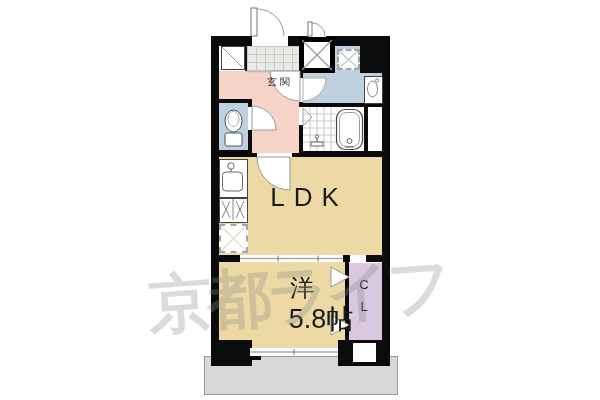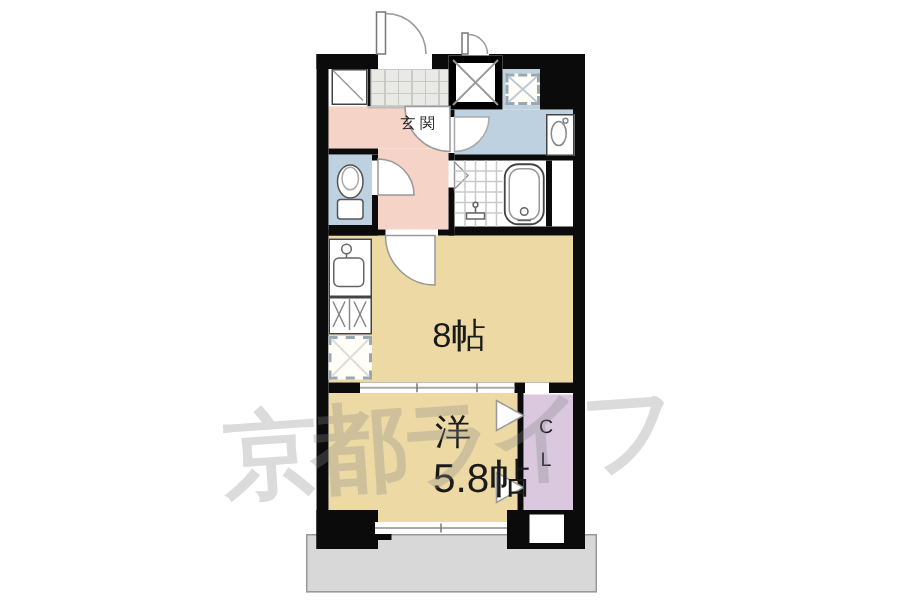--- a/index.html
+++ b/index.html
@@ -190,19 +190,19 @@
       <polygon points="331,315 349,325 331,335"></polygon>
     </g>
 
     <g>
       <line x1="250" y1="352" x2="338" y2="352" stroke="#aaa" stroke-width="1.4"></line>
       <line x1="294" y1="349" x2="294" y2="355" stroke="#777" stroke-width="1"></line>
     </g>
   </svg>
 
   <div class="label" style="left:280px;top:58px;font-size:10px;letter-spacing:3px;margin-top:24px;">玄関</div>
-  <div class="label" style="left:306px;top:224px;font-size:23px;">8帖</div>
+  <div class="label" style="left:309px;top:197px;font-size:26px;letter-spacing:9px;">LDK</div>
   <div class="label" style="left:302px;top:288px;font-size:24px;">洋</div>
   <div class="label" style="left:297px;top:319px;font-size:27px;margin-left:24px;">5.8帖</div>
   <div class="label" style="left:364px;top:296px;font-size:13px;width:13px;word-break:break-all;line-height:1.7;white-space:normal;text-align:center;">CL</div>
 
   <div class="watermark" style="left:148px;top:252px;">京都ライフ</div>
 </div>
 
 </body></html>

